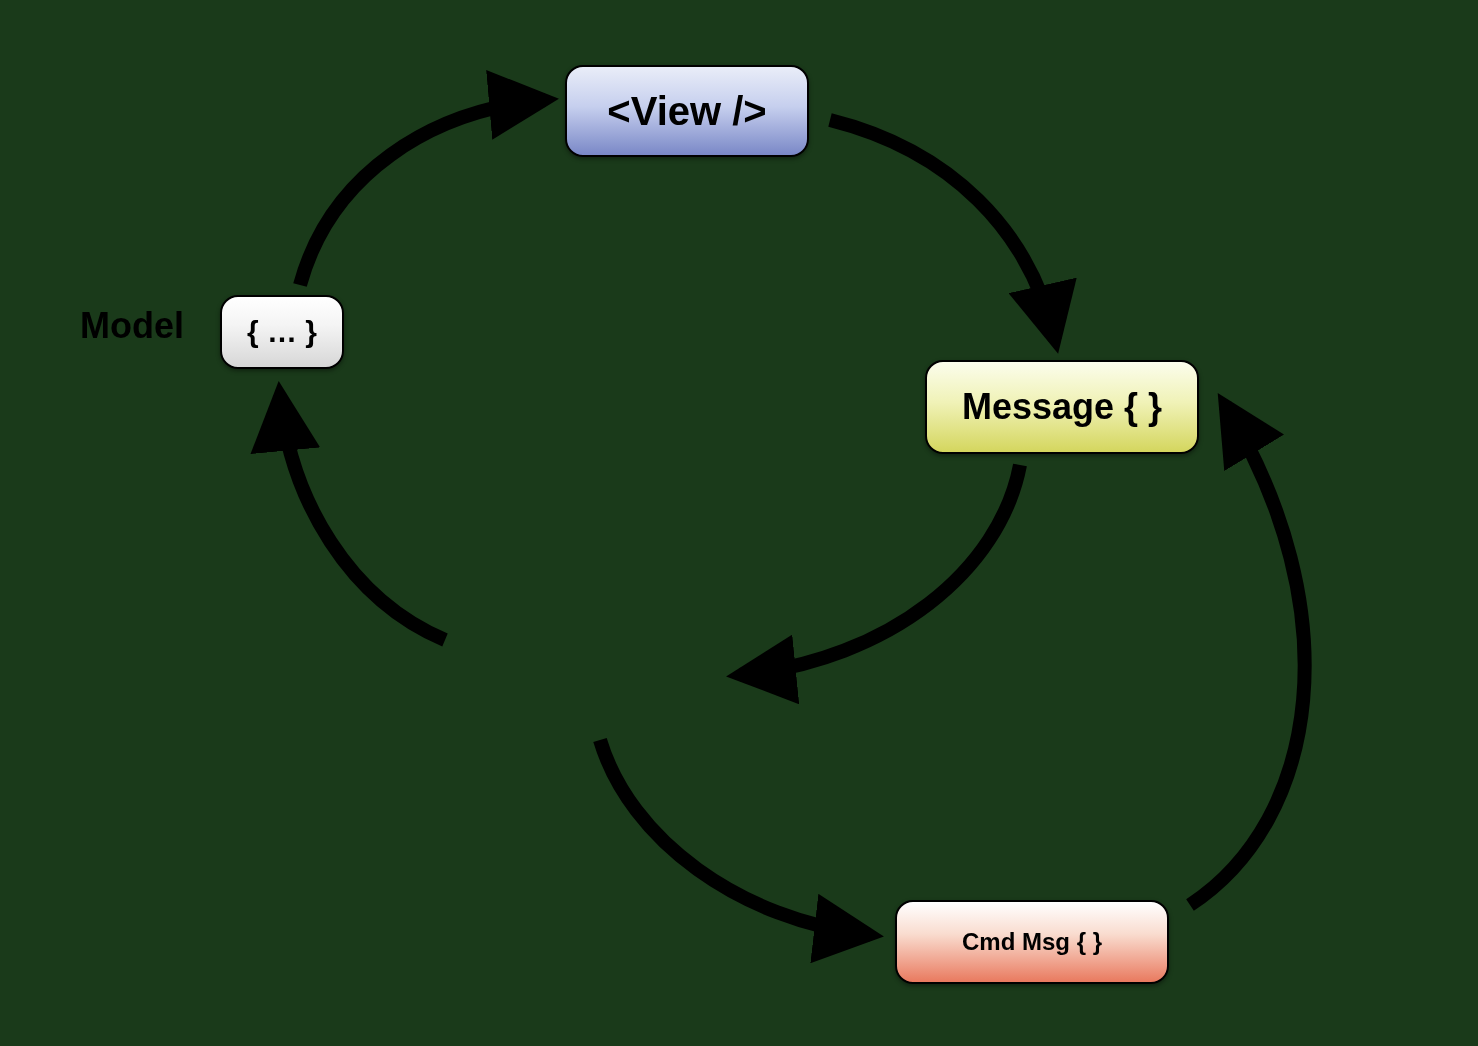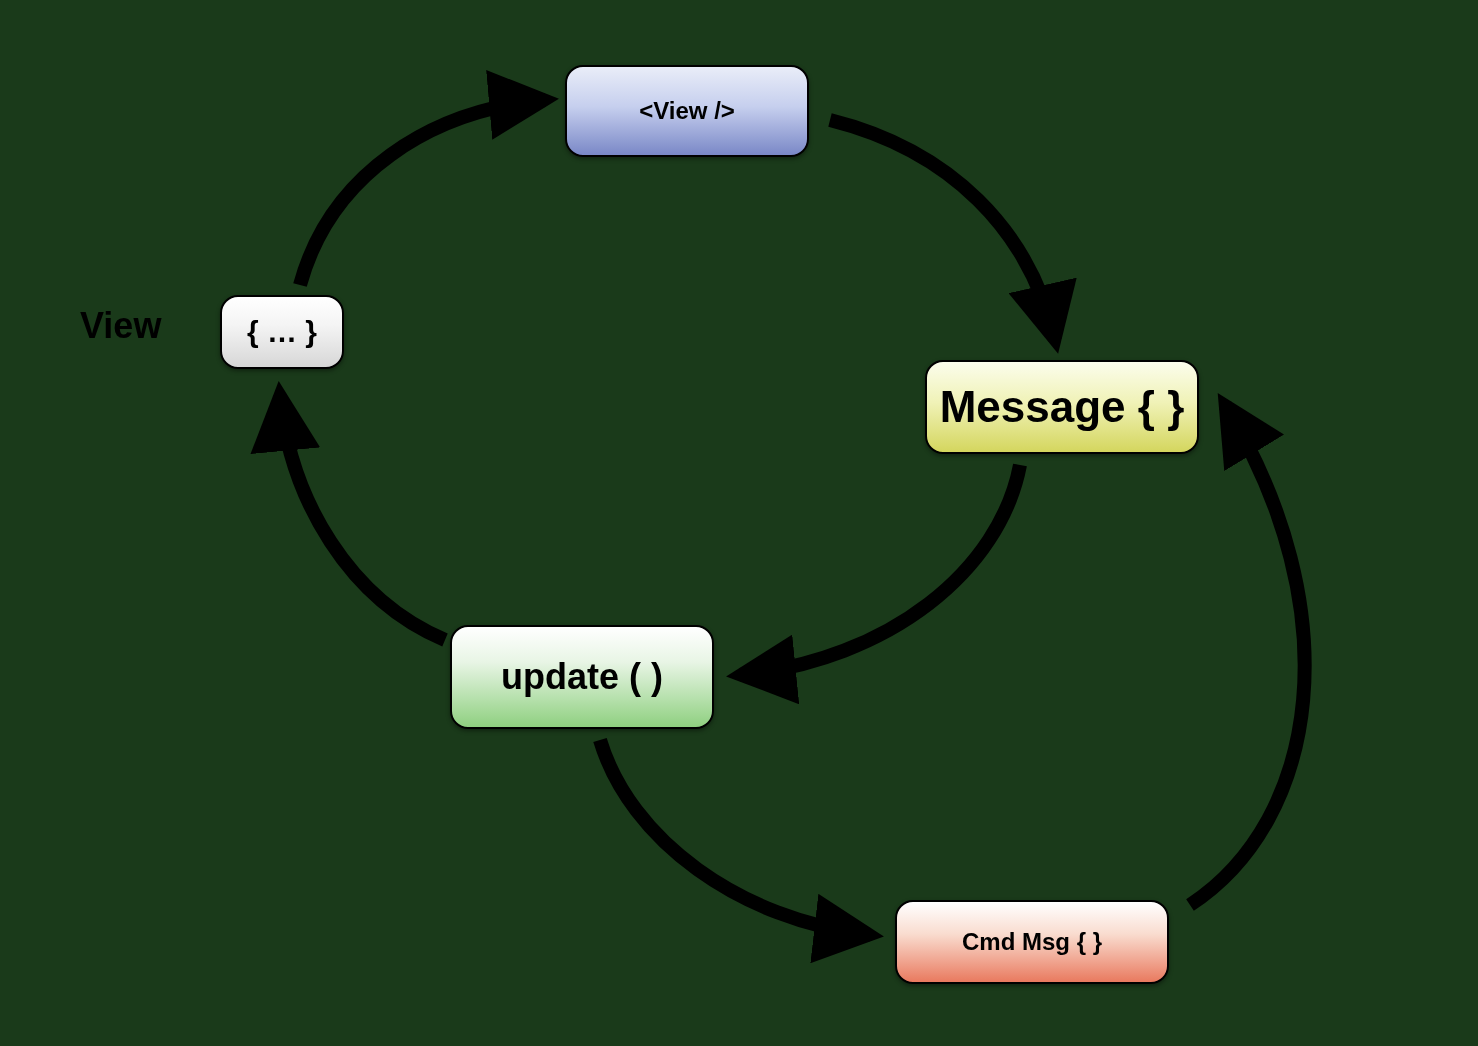--- a/index.html
+++ b/index.html
@@ -37,26 +37,26 @@
     left: 220px; top: 295px; width: 120px; height: 70px;
     font-size: 30px;
     background: linear-gradient(to bottom, #ffffff 0%, #f4f4f4 40%, #d7d7d7 100%);
   }
   .label-model {
     left: 80px;  top: 305px;
     font-size: 36px;
   }
   .node-view {
     left: 565px; top: 65px; width: 240px; height: 88px;
-    font-size: 24px;
+    font-size: 40px;
     background: linear-gradient(to bottom, #e9edf8 0%, #c6cfee 45%, #7a88c7 100%);
   }
   .node-message {
     left: 925px; top: 360px; width: 270px; height: 90px;
-    font-size: 44px;
+    font-size: 36px;
     background: linear-gradient(to bottom, #fbfdec 0%, #f0f2b7 45%, #d4d65e 100%);
   }
   .node-update {
     left: 450px; top: 625px; width: 260px; height: 100px;
     font-size: 36px;
     background: linear-gradient(to bottom, #ffffff 0%, #e8f5e5 35%, #8fd080 100%);
   }
   .node-cmd {
     left: 895px; top: 900px; width: 270px; height: 80px;
     font-size: 24px;
@@ -87,25 +87,24 @@
 
     <path d="M 1020 465  C 1000 570, 890 660, 740 675" fill="none" stroke="#000" stroke-width="14" marker-end="url(#arrowhead)"></path>
 
     <path d="M 445 640  C 350 600, 290 500, 280 395" fill="none" stroke="#000" stroke-width="14" marker-end="url(#arrowhead)"></path>
 
     <path d="M 600 740  C 630 840, 740 920, 870 935" fill="none" stroke="#000" stroke-width="14" marker-end="url(#arrowhead)"></path>
 
     <path d="M 1190 905  C 1320 820, 1350 610, 1225 405" fill="none" stroke="#000" stroke-width="14" marker-end="url(#arrowhead)"></path>
   </svg>
 
-  <div class="label label-model">View</div>
+  <div class="label label-model">Model</div>
 
   <div class="node node-model">{ … }</div>
 
   <div class="node node-view">&lt;View /&gt;</div>
 
   <div class="node node-message">Message { }</div>
 
-  <div class="node node-update">update ( )</div>
 
   <div class="node node-cmd">Cmd Msg { }</div>
 
 </div>
 
 </body></html>

